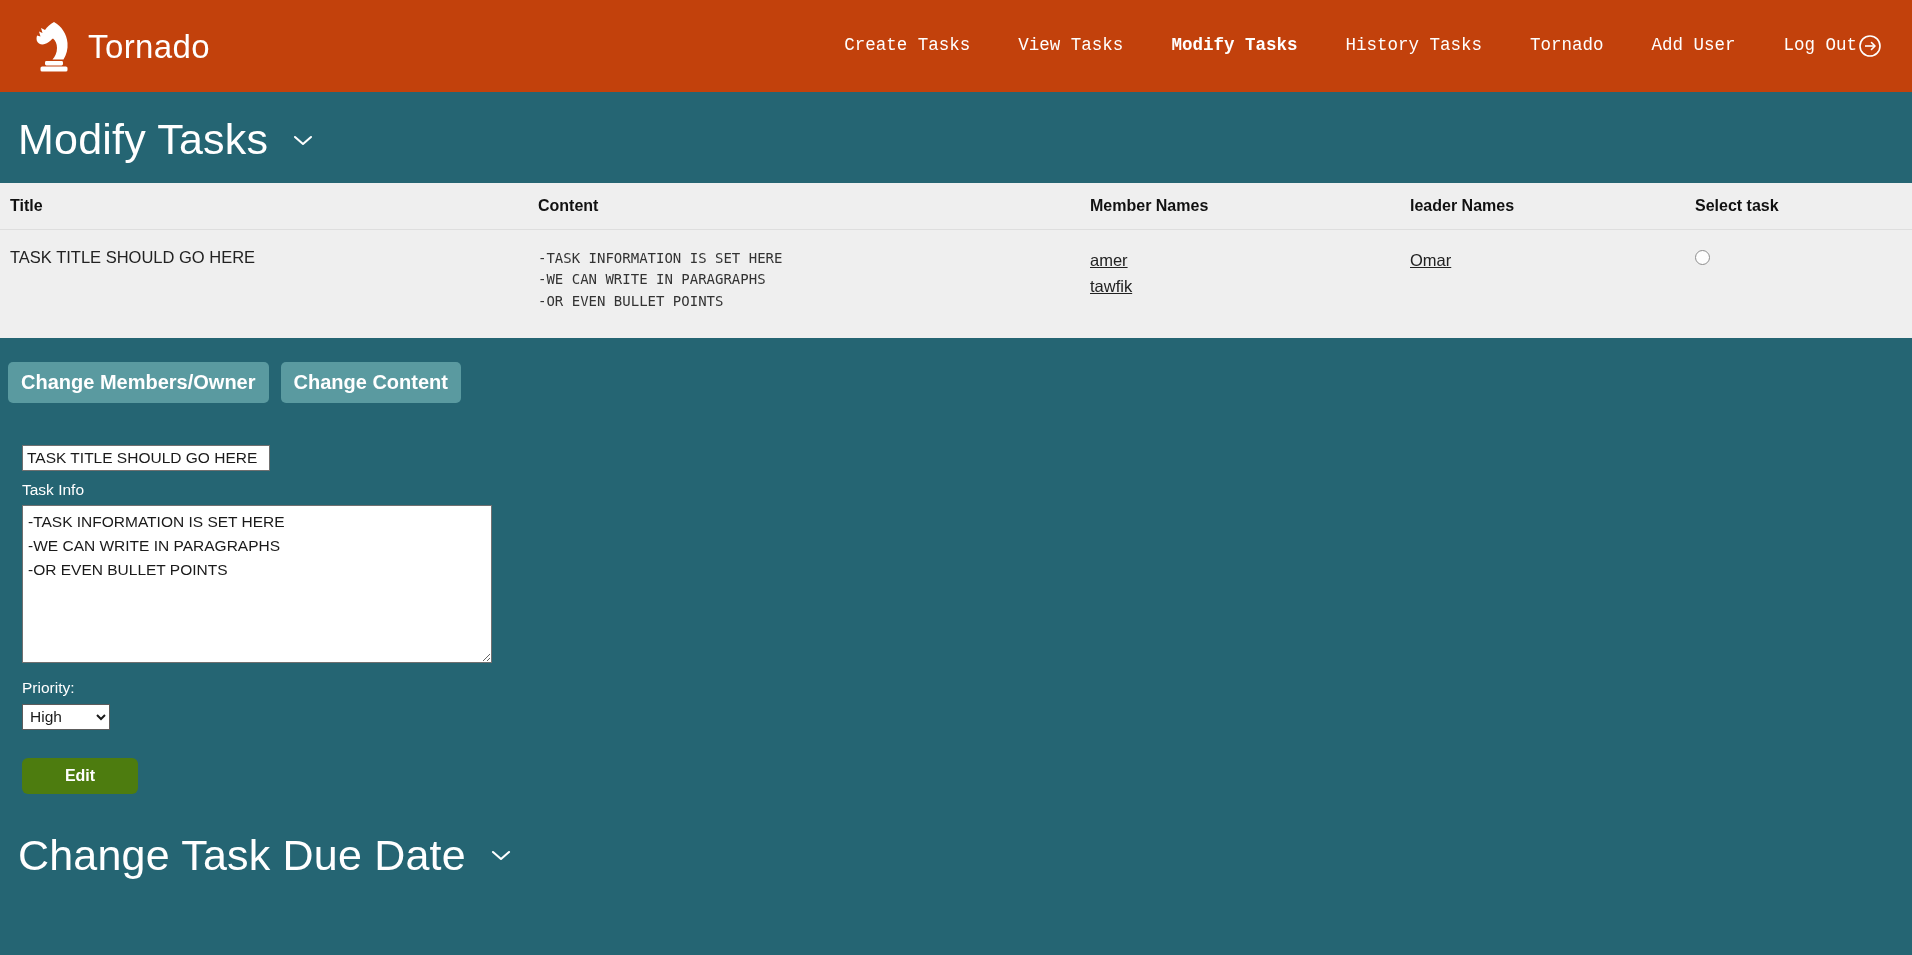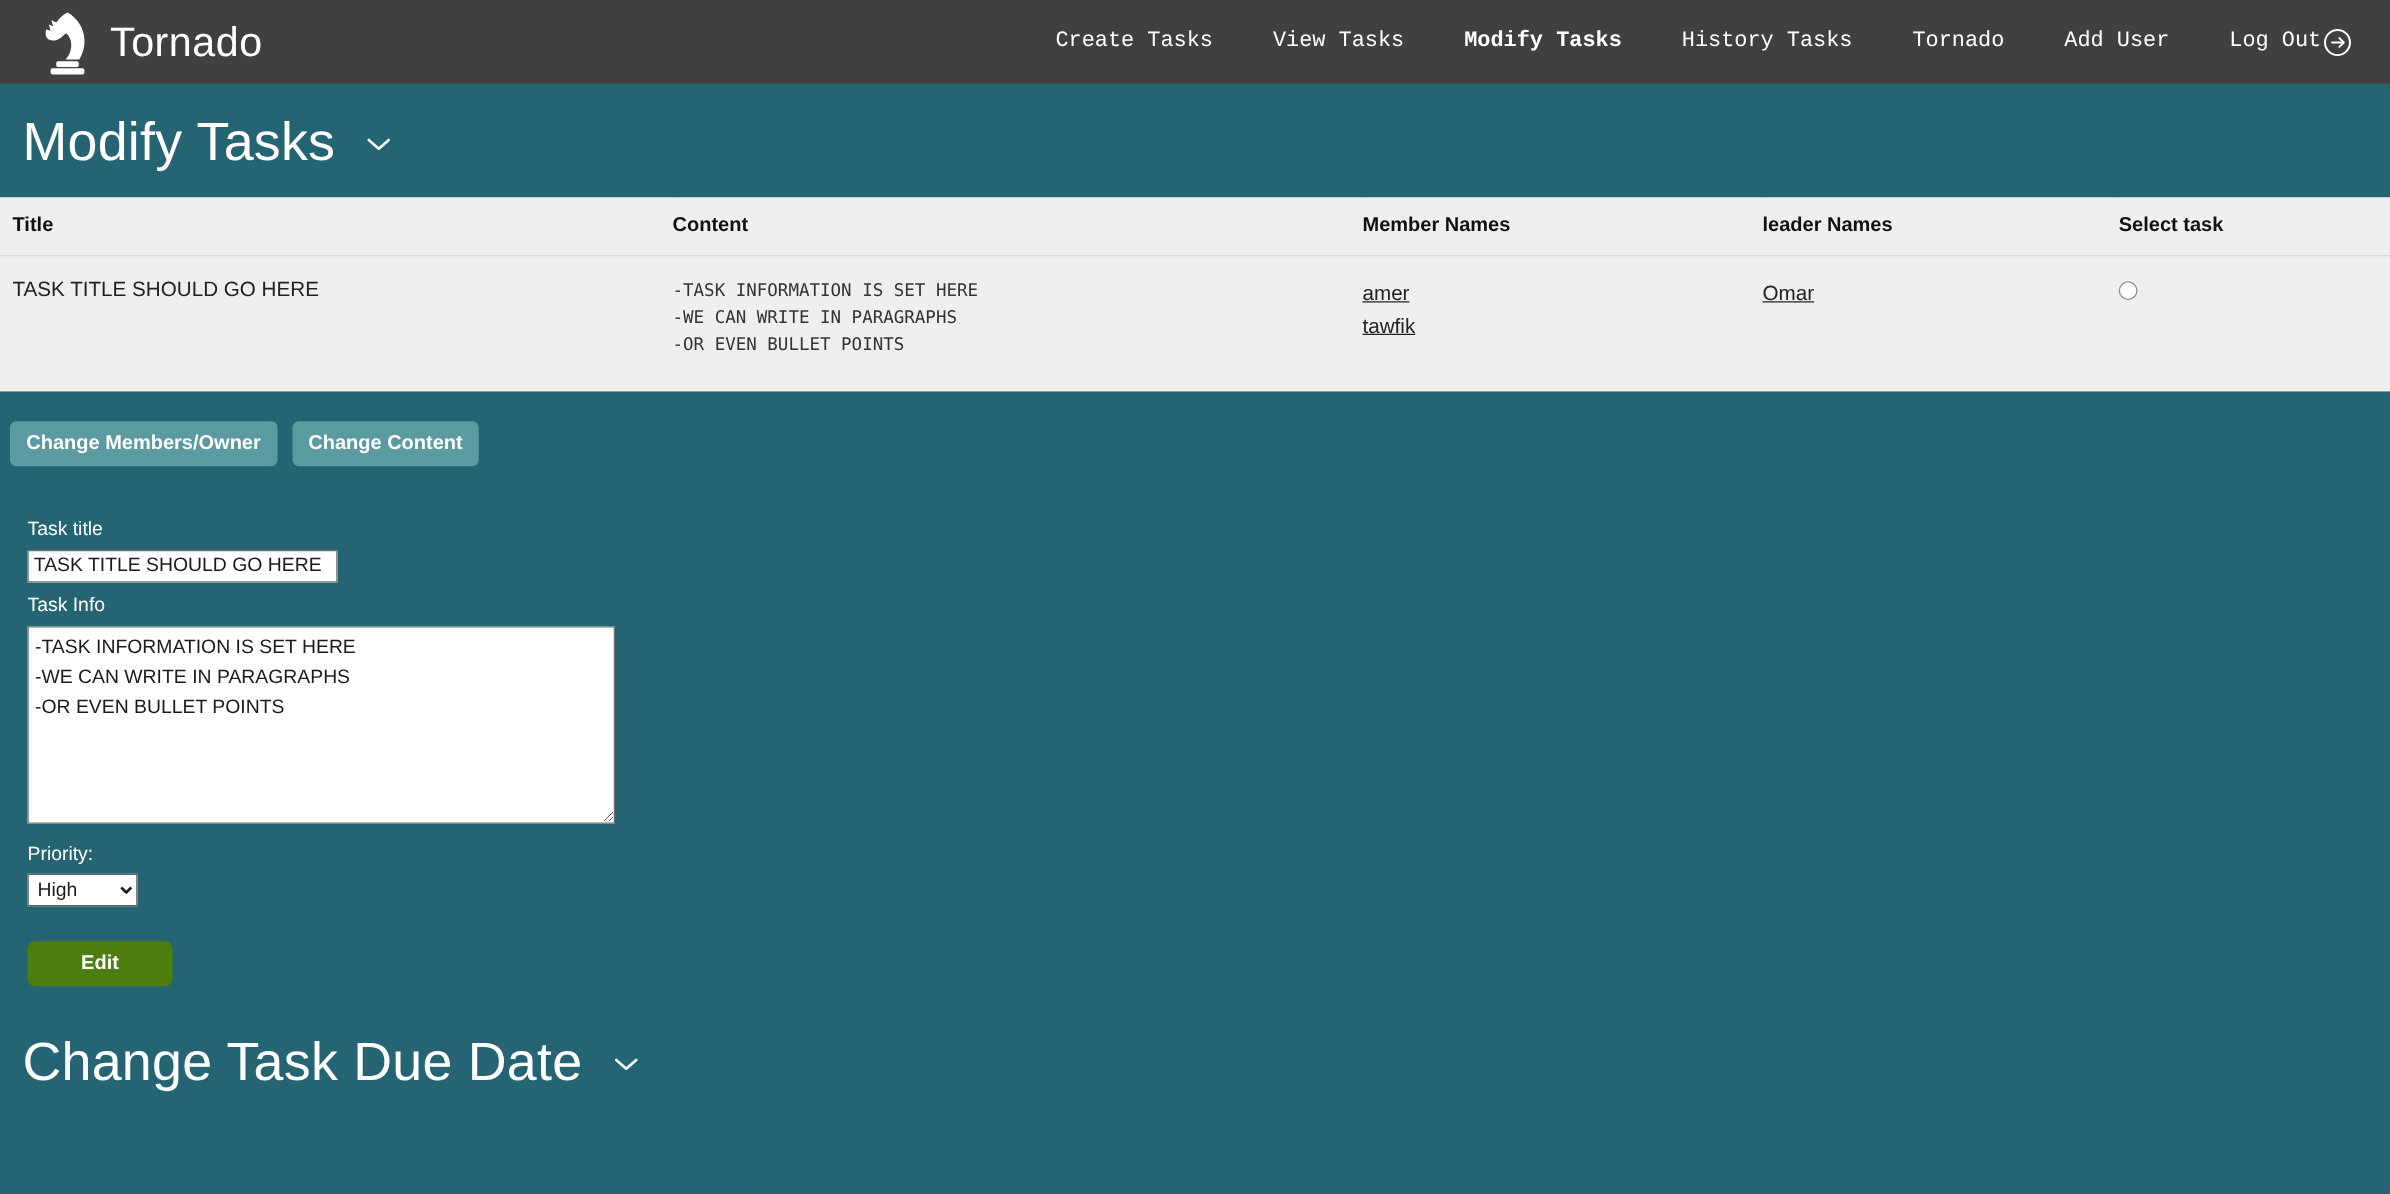--- a/index.html
+++ b/index.html
@@ -9,22 +9,22 @@
     padding: 0;
     width: 1912px;
     height: 955px;
     overflow: hidden;
     font-family: "Liberation Sans", sans-serif;
     background: #256573;
   }
 
   
   .navbar {
-    height: 67px;
-    background: #404040;
+    height: 92px;
+    background: #c2410c;
     display: flex;
     align-items: center;
     padding: 0 22px 0 30px;
     position: relative;
   }
   .brand {
     display: flex;
     align-items: center;
     gap: 14px;
   }
@@ -140,21 +140,21 @@
     padding: 24px 0 0 8px;
     display: flex;
     gap: 12px;
   }
   .tab-btn {
     background: #5a9aa0;
     color: #ffffff;
     border: none;
     border-radius: 5px;
     font-family: "Liberation Sans", sans-serif;
-    font-size: 16px;
+    font-size: 20px;
     font-weight: bold;
     padding: 9px 13px 10px 13px;
     cursor: pointer;
     line-height: 1.1;
   }
 
   
   .form-area {
     padding: 42px 0 0 22px;
   }
@@ -307,21 +307,20 @@
   </tbody>
 </table>
 
 <div class="tab-row">
   <button class="tab-btn">Change Members/Owner</button>
   <button class="tab-btn">Change Content</button>
 </div>
 
 <div class="form-area">
 
-  <label class="field-label">Task title</label>
   <input class="task-title-input" type="text" value="TASK TITLE SHOULD GO HERE" style="">
 
   <label class="field-label">Task Info</label>
   <textarea class="task-info-textarea" style="">-TASK INFORMATION IS SET HERE
 -WE CAN WRITE IN PARAGRAPHS
 -OR EVEN BULLET POINTS</textarea>
 
   <label class="field-label">Priority:</label>
   <select class="priority-select">
     <option>High</option>

